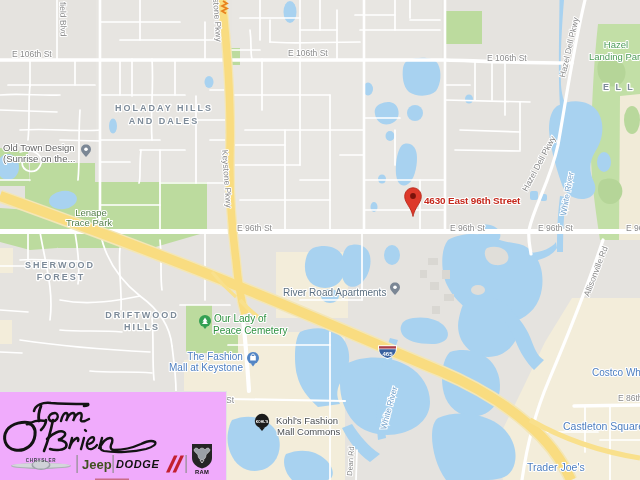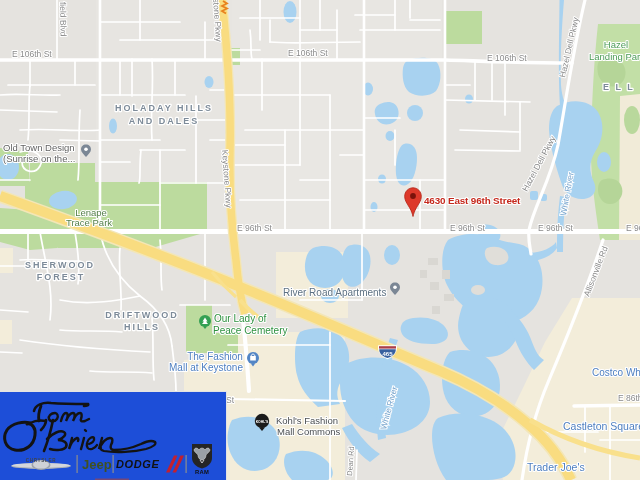--- a/index.html
+++ b/index.html
@@ -440,21 +440,21 @@
   </g>
 
   <g transform="translate(413,197)">
     <path d="M0,19.5 C-1.5,13 -4,10 -6,6.5 C-7.6,3.8 -8.3,1.6 -8.3,-0.8 C-8.3,-5.5 -4.6,-9.2 0,-9.2 C4.6,-9.2 8.3,-5.5 8.3,-0.8 C8.3,1.6 7.6,3.8 6,6.5 C4,10 1.5,13 0,19.5 Z" fill="#dd392a" stroke="#b32214" stroke-width="0.8"></path>
     <circle cx="0" cy="-1" r="2.9" fill="#7a130b"></circle>
   </g>
 
   <text x="424" y="204" fill="#c5281c" font-size="9.9" font-weight="bold" stroke="#ffffff" stroke-width="2.2" paint-order="stroke" stroke-linejoin="round" letter-spacing="-0.15">4630 East 96th Street</text>
 </svg>
 
-<div style="position:absolute;left:0;top:391px;width:226px;height:89px;background:#1d4ed8;border-top:1px solid #e3e3e3;border-right:1px solid #e3e3e3;">
+<div style="position:absolute;left:0;top:391px;width:226px;height:89px;background:#f0abfc;border-top:1px solid #e3e3e3;border-right:1px solid #e3e3e3;">
   <svg width="226" height="89" viewBox="0 0 226 89" xmlns="http://www.w3.org/2000/svg">
 
     <g stroke="#131313" fill="none" stroke-linecap="round">
       <path d="M41,14 C39,19 38,24 39,29" stroke-width="2.8"></path>
       <path d="M34,19 C35,13 43,10 51,11 C63,12 76,12 88,12 C89,13 87,14 84,14" stroke-width="2.6"></path>
       <path d="M55,21 C51,21 48,24 49,27 C50,30 55,30 57,27 C59,24 57,21 55,21" stroke-width="2.4"></path>
       <path d="M61,29 C62,25 64,21 66,21 C68,21 68,24 67,27 L66,29 C68,24 71,21 73,21 C75,21 75,24 74,27 L73,29 C75,24 78,21 80,21 C82,21 82,24 81,27 C80,29 82,30 85,29 L89,27" stroke-width="2.4"></path>
       <path d="M46,29 C41,28 34,29 30,31" stroke-width="2.4"></path>
       <path d="M30,31 C24,29 12,31 7,38 C2,46 5,56 15,58 C25,60 34,53 35,43 C36,36 32,31 27,32" stroke-width="3"></path>
       <path d="M46,28 C46,32 44,35 41,38" stroke-width="2.6"></path>

